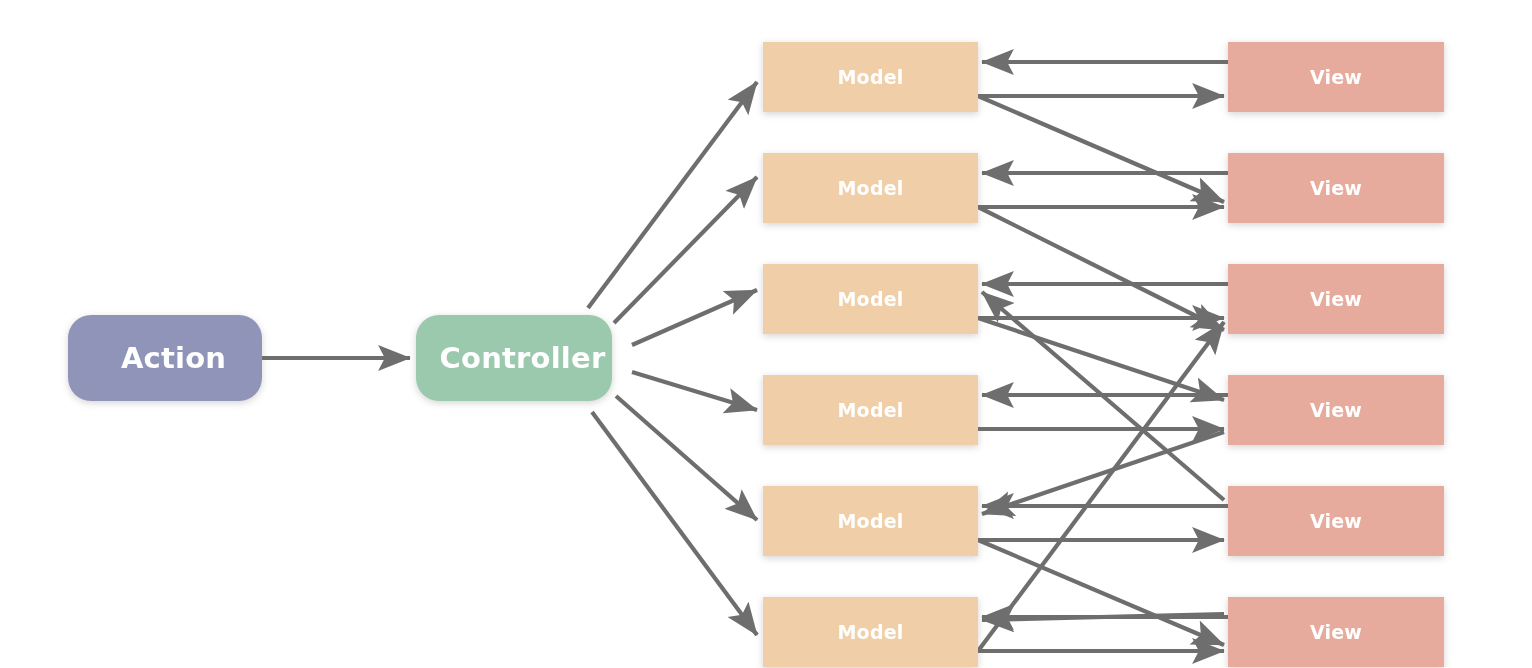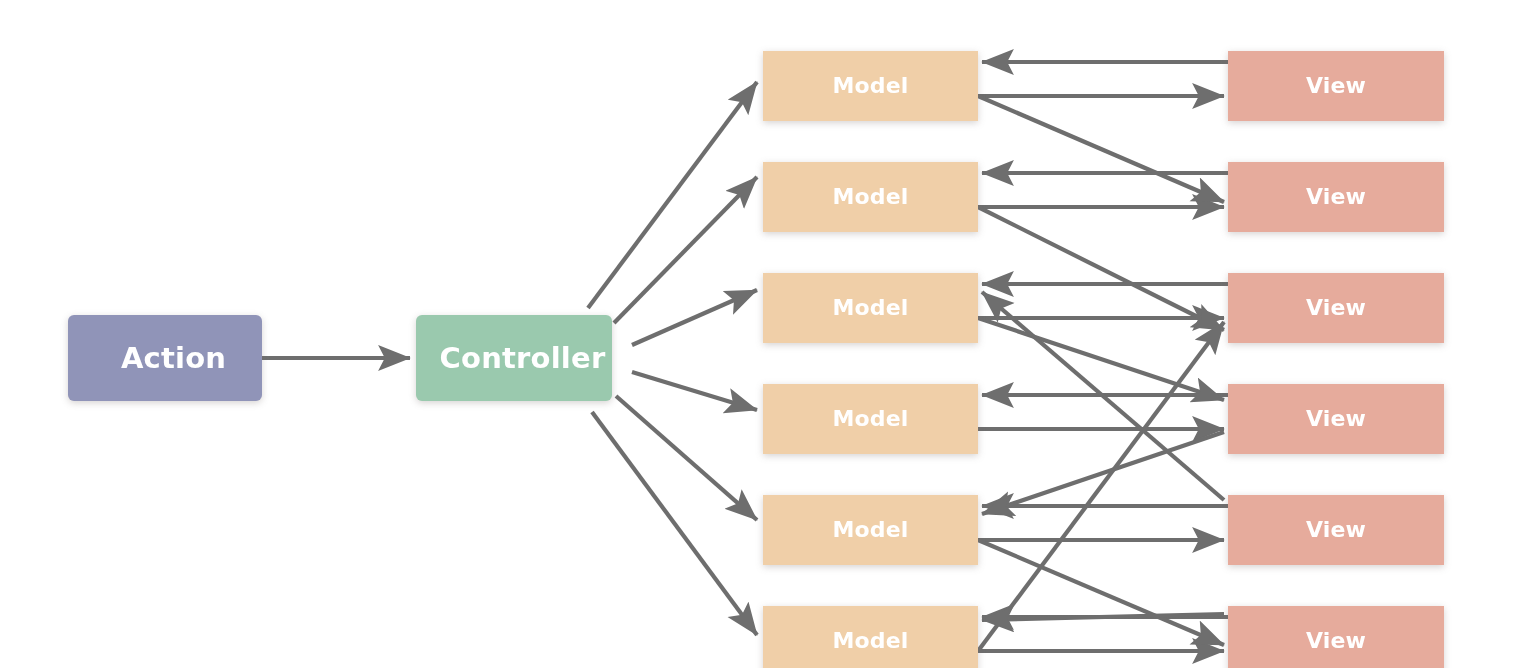--- a/index.html
+++ b/index.html
@@ -32,29 +32,28 @@
     justify-content: center;
     color: #ffffff;
     font-weight: bold;
     letter-spacing: 0.2px;
     box-sizing: border-box;
     z-index: 2;
     box-shadow: 0 2px 7px rgba(120,110,105,0.30);
   }
   .node-action,
   .node-controller {
-    border-radius: 6px;
+    border-radius: 23px;
     font-size: 29px;
     padding-left: 17px;
   }
   .node-model,
   .node-view {
     border-radius: 0px;
-    font-size: 22px;
-    margin-top: 9px;
+    font-size: 19px;
   }
   .node-label {
     pointer-events: none;
     line-height: 1;
   }
 </style>
 </head>
 <body>
 
 <div id="stage">

